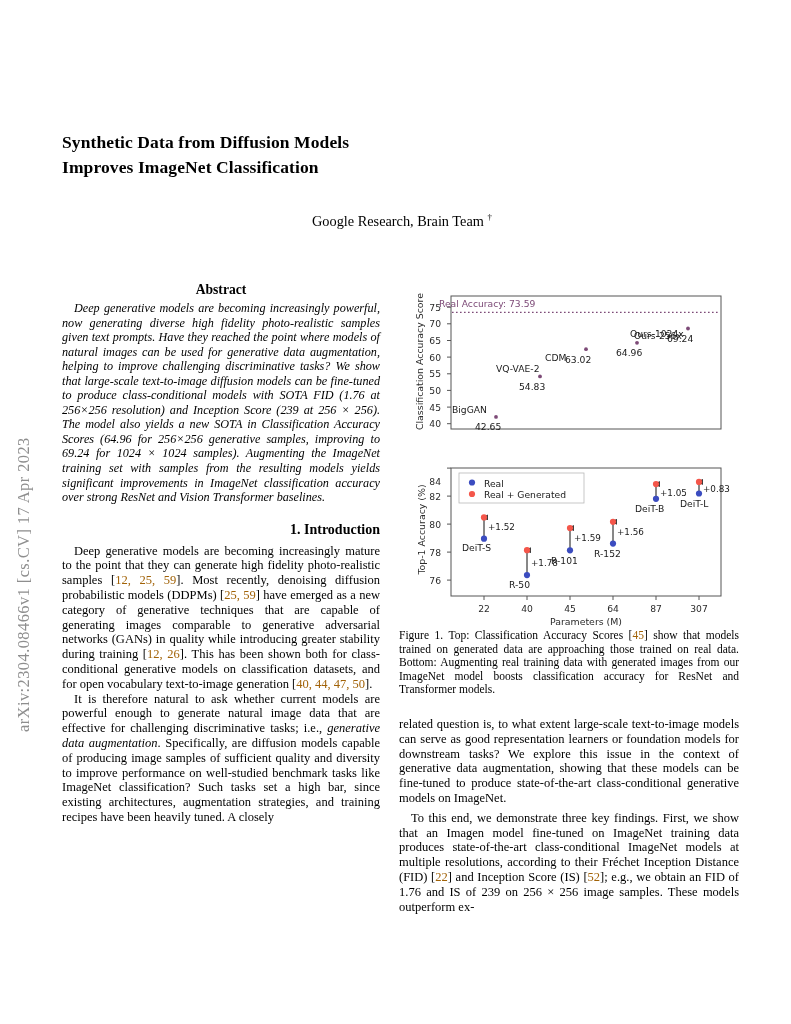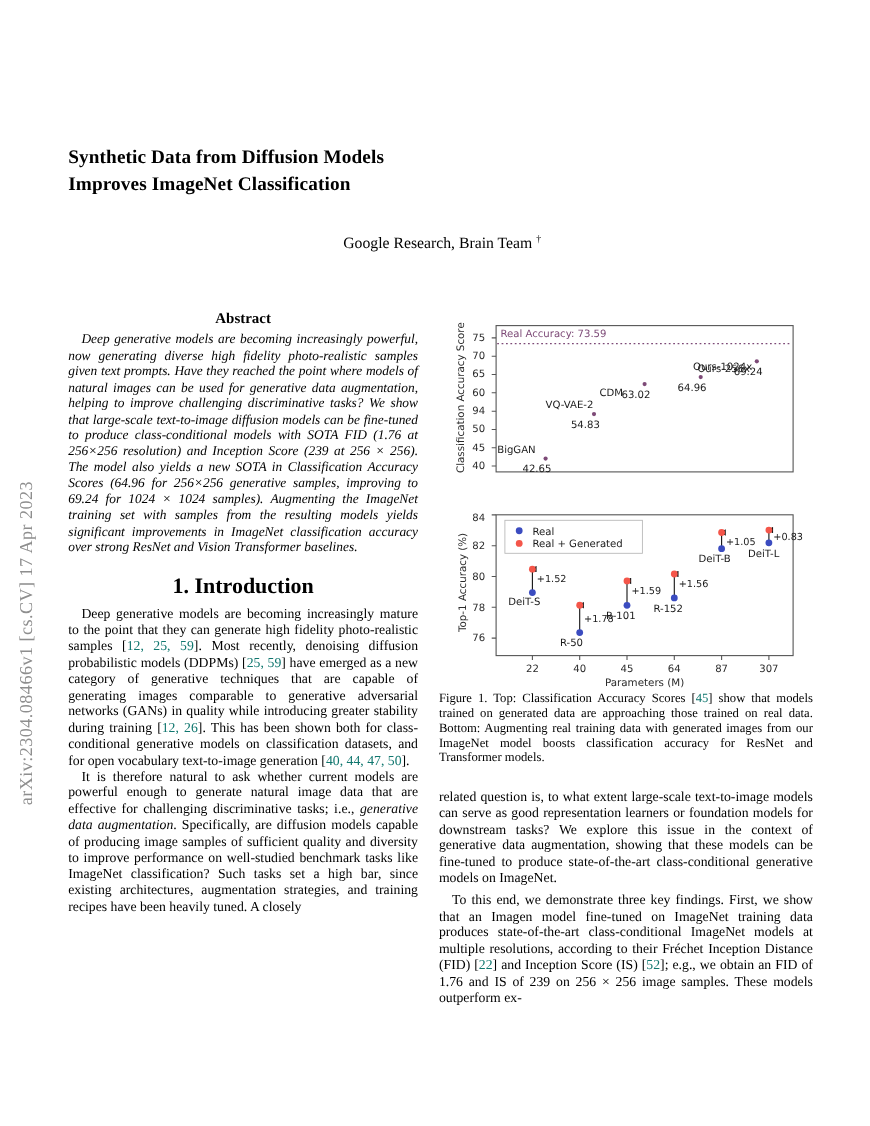--- a/index.html
+++ b/index.html
@@ -85,24 +85,24 @@
 
   h2.section-heading {
     font-family: "Liberation Serif", serif;
     font-size: 13.6px;
     font-weight: bold;
     margin: 0 0 3px 0;
     text-align: center;
   }
   h2.sec-num {
     font-family: "Liberation Serif", serif;
-    font-size: 20px;
+    font-size: 14px;
     font-weight: bold;
     margin: 17px 0 6px 0;
-    text-align: center;
+    text-align: right;
   }
   p.abstract-p {
     font-family: "Liberation Serif", serif;
     font-style: italic;
     font-size: 12.2px;
     line-height: 14.55px;
     text-align: justify;
     margin: 0;
     text-indent: 12px;
     hyphens: auto;
@@ -110,21 +110,21 @@
   p.body-p {
     font-family: "Liberation Serif", serif;
     font-size: 12.5px;
     line-height: 14.8px;
     text-align: justify;
     margin: 0 0 0 0;
     text-indent: 12px;
     hyphens: auto;
   }
   p.body-p + p.body-p { margin-top: 0px; }
-  .cite { color: #0f766e; }
+  .cite { color: #a16207; }
   .it { font-style: italic; }
 
   
   #figure {
     position: absolute;
     left: 337px;
     top: 0px;
     width: 340px;
   }
 
@@ -259,28 +259,28 @@
         </g>
       </svg>
 
       
       <div class="ylabel" style="left:-50px; top:66px; width:140px; text-align:center;">Classification Accuracy Score</div>
 
       
       <div class="tick-lbl" style="left:22px; top:128.2px; width:20px;">40</div>
       <div class="tick-lbl" style="left:22px; top:111.6px; width:20px;">45</div>
       <div class="tick-lbl" style="left:22px; top:94.9px; width:20px;">50</div>
-      <div class="tick-lbl" style="left:22px; top:78.3px; width:20px;">94</div>
+      <div class="tick-lbl" style="left:22px; top:78.3px; width:20px;">55</div>
       <div class="tick-lbl" style="left:22px; top:61.6px; width:20px;">60</div>
       <div class="tick-lbl" style="left:22px; top:45.0px; width:20px;">65</div>
       <div class="tick-lbl" style="left:22px; top:28.3px; width:20px;">70</div>
       <div class="tick-lbl" style="left:22px; top:11.7px; width:20px;">75</div>
 
       
-      <div class="pt-label" style="left:56px; top:8px; color:#7d4a77;">Real Accuracy: 73.59</div>
+      <div class="pt-label" style="left:40px; top:8px; color:#7d4a77;">Real Accuracy: 73.59</div>
 
       
       <div class="pt-label" style="left:53px;  top:114px;">BigGAN</div>
       <div class="pt-label" style="left:97px;  top:73px;">VQ-VAE-2</div>
       <div class="pt-label" style="left:146px; top:62px;">CDM</div>
       <div class="pt-label" style="left:187px; top:39.5px;padding-left:48px;">Ours-256x</div>
       <div class="pt-label" style="left:231px; top:25.5px;margin-top:12px;">Ours-1024x</div>
 
       
       <div class="pt-value" style="left:76px;  top:131px;">42.65</div>
@@ -355,21 +355,21 @@
       <div class="pt-label" style="left:85px; top:27px;">Real + Generated</div>
 
       
       <div class="ylabel" style="left:-28px; top:62px; width:100px; text-align:center;">Top-1 Accuracy (%)</div>
 
       
       <div class="tick-lbl" style="left:22px; top:112.6px; width:20px;">76</div>
       <div class="tick-lbl" style="left:22px; top:84.6px; width:20px;">78</div>
       <div class="tick-lbl" style="left:22px; top:56.6px; width:20px;">80</div>
       <div class="tick-lbl" style="left:22px; top:28.6px; width:20px;">82</div>
-      <div class="tick-lbl" style="left:22px; top:4px;  width:20px;">84</div>
+      <div class="tick-lbl" style="left:22px; top:14px;  width:20px;">84</div>
 
       
       <div class="tick-lbl-x" style="left:70px;  top:141px; width:30px;">22</div>
       <div class="tick-lbl-x" style="left:113px; top:141px; width:30px;">40</div>
       <div class="tick-lbl-x" style="left:156px; top:141px; width:30px;">45</div>
       <div class="tick-lbl-x" style="left:199px; top:141px; width:30px;">64</div>
       <div class="tick-lbl-x" style="left:242px; top:141px; width:30px;">87</div>
       <div class="tick-lbl-x" style="left:285px; top:141px; width:30px;">307</div>
 
       

